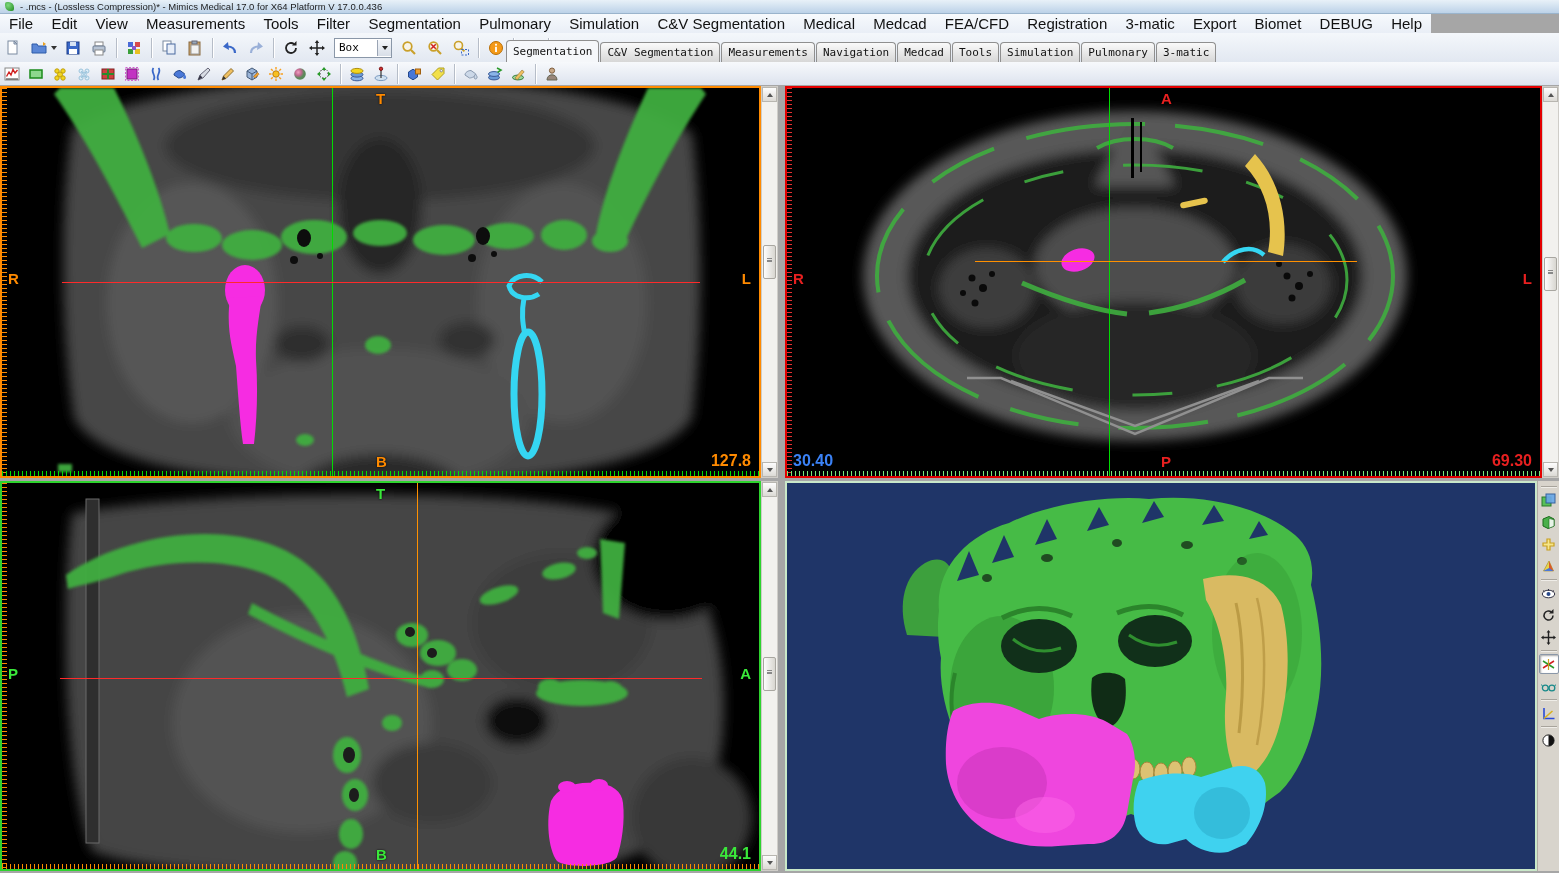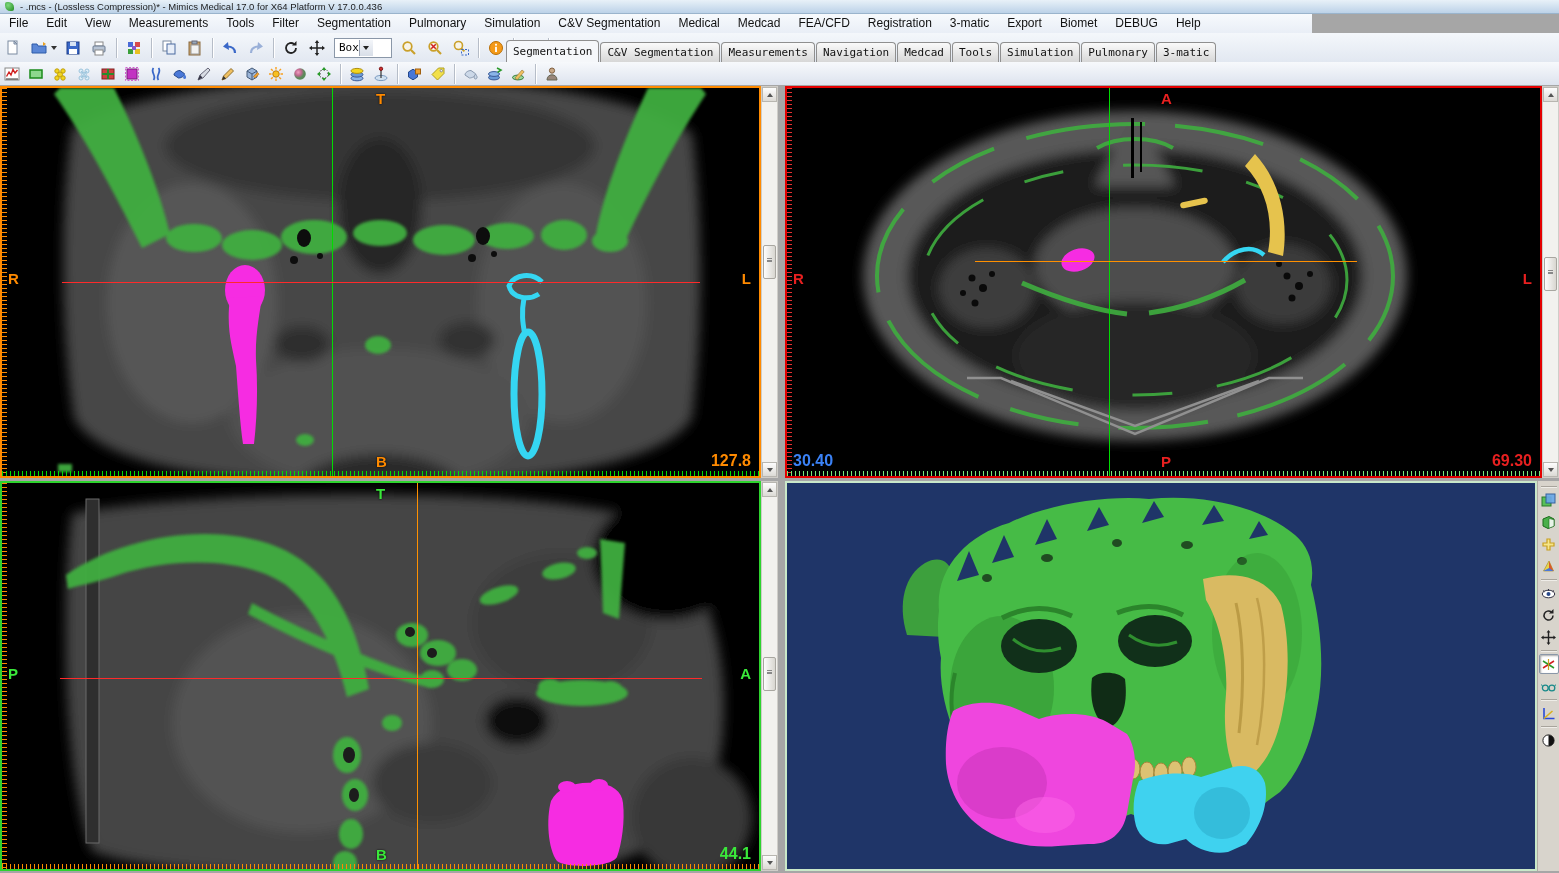--- a/index.html
+++ b/index.html
@@ -5,34 +5,34 @@
   html,body{margin:0;padding:0;}
   body{width:1559px;height:873px;position:relative;overflow:hidden;
        font-family:"Liberation Sans", sans-serif;background:#a6a6a6;-webkit-font-smoothing:antialiased;}
   
   .titlebar{position:absolute;left:0;top:0;width:1559px;height:13px;
     background:linear-gradient(#e8f1f8,#bcd2e8);border-bottom:1px solid #9ab4cc;
     display:flex;align-items:center;font-size:9.5px;color:#1c1c1c;}
   .appicon{width:9px;height:9px;margin:0 6px 0 5px;border-radius:2px 60% 2px 60%;
     background:radial-gradient(circle at 35% 35%, #7ed87e,#1f8a1f);flex:0 0 auto;}
   
-  .menubar{position:absolute;left:0;top:14px;width:1312px;height:19px;
+  .menubar{position:absolute;left:0;top:14px;width:1431px;height:19px;
     background:linear-gradient(#f7fafd,#e9eef6);border-bottom:1px solid #c6cdd8;
-    display:flex;align-items:center;font-size:12px;color:#111;}
+    display:flex;align-items:center;font-size:15px;color:#111;justify-content:space-between;}
   .mi{padding:0 9px;height:19px;line-height:19px;cursor:default;}
   
   .tb1{position:absolute;left:0;top:33px;width:1559px;height:29px;
     background:linear-gradient(#f4f7fb,#e2e8f1);border-bottom:1px solid #c2c9d4;display:flex;align-items:center;}
   .tb2{position:absolute;left:0;top:62px;width:1559px;height:23px;
     background:linear-gradient(#f7f9fc,#dde3ee);border-bottom:1px solid #b8bfca;display:flex;align-items:center;}
   .ti{width:22px;height:22px;display:flex;align-items:center;justify-content:center;margin:0 1px;border:1px solid transparent;border-radius:2px;}
   .tb2 .ti{width:20px;height:20px;}
   .sep{width:1px;height:20px;margin:0 4px;background:#b6bdc8;box-shadow:1px 0 0 #fff;}
   .ddarrow{width:0;height:0;border-left:3.5px solid transparent;border-right:3.5px solid transparent;border-top:4px solid #333;margin:0 3px 0 -1px;}
-  .combo{display:flex;align-items:center;width:52px;height:18px;margin:0 4px;
+  .combo{display:flex;align-items:center;justify-content:space-between;width:52px;height:18px;margin:0 4px;
     background:#fff;border:1px solid #8a97a8;font-size:11px;font-family:"DejaVu Sans Mono",monospace;padding-left:4px;}
   .combo .cbtn{width:13px;height:16px;background:linear-gradient(#f4f6fa,#d8dee8);border-left:1px solid #9aa4b4;display:flex;align-items:center;justify-content:center;}
   .combo .cbtn i{width:0;height:0;border-left:3px solid transparent;border-right:3px solid transparent;border-top:4px solid #222;}
   
   .tabs{position:absolute;left:506px;top:40px;height:22px;display:flex;align-items:flex-end;z-index:3;}
   .tab{height:19px;line-height:19px;padding:0 6px;margin-right:1px;font-size:11px;font-family:"DejaVu Sans Mono",monospace;
     background:linear-gradient(#fafafa,#d7d7d7);border:1px solid #8f8f8f;border-bottom:none;border-radius:4px 4px 0 0;color:#111;}
   .tab.active{height:21px;line-height:21px;background:#f5f7fa;position:relative;z-index:4;}
   
   .workspace{position:absolute;left:0;top:85px;width:1559px;height:788px;background:#a6a6a6;}

